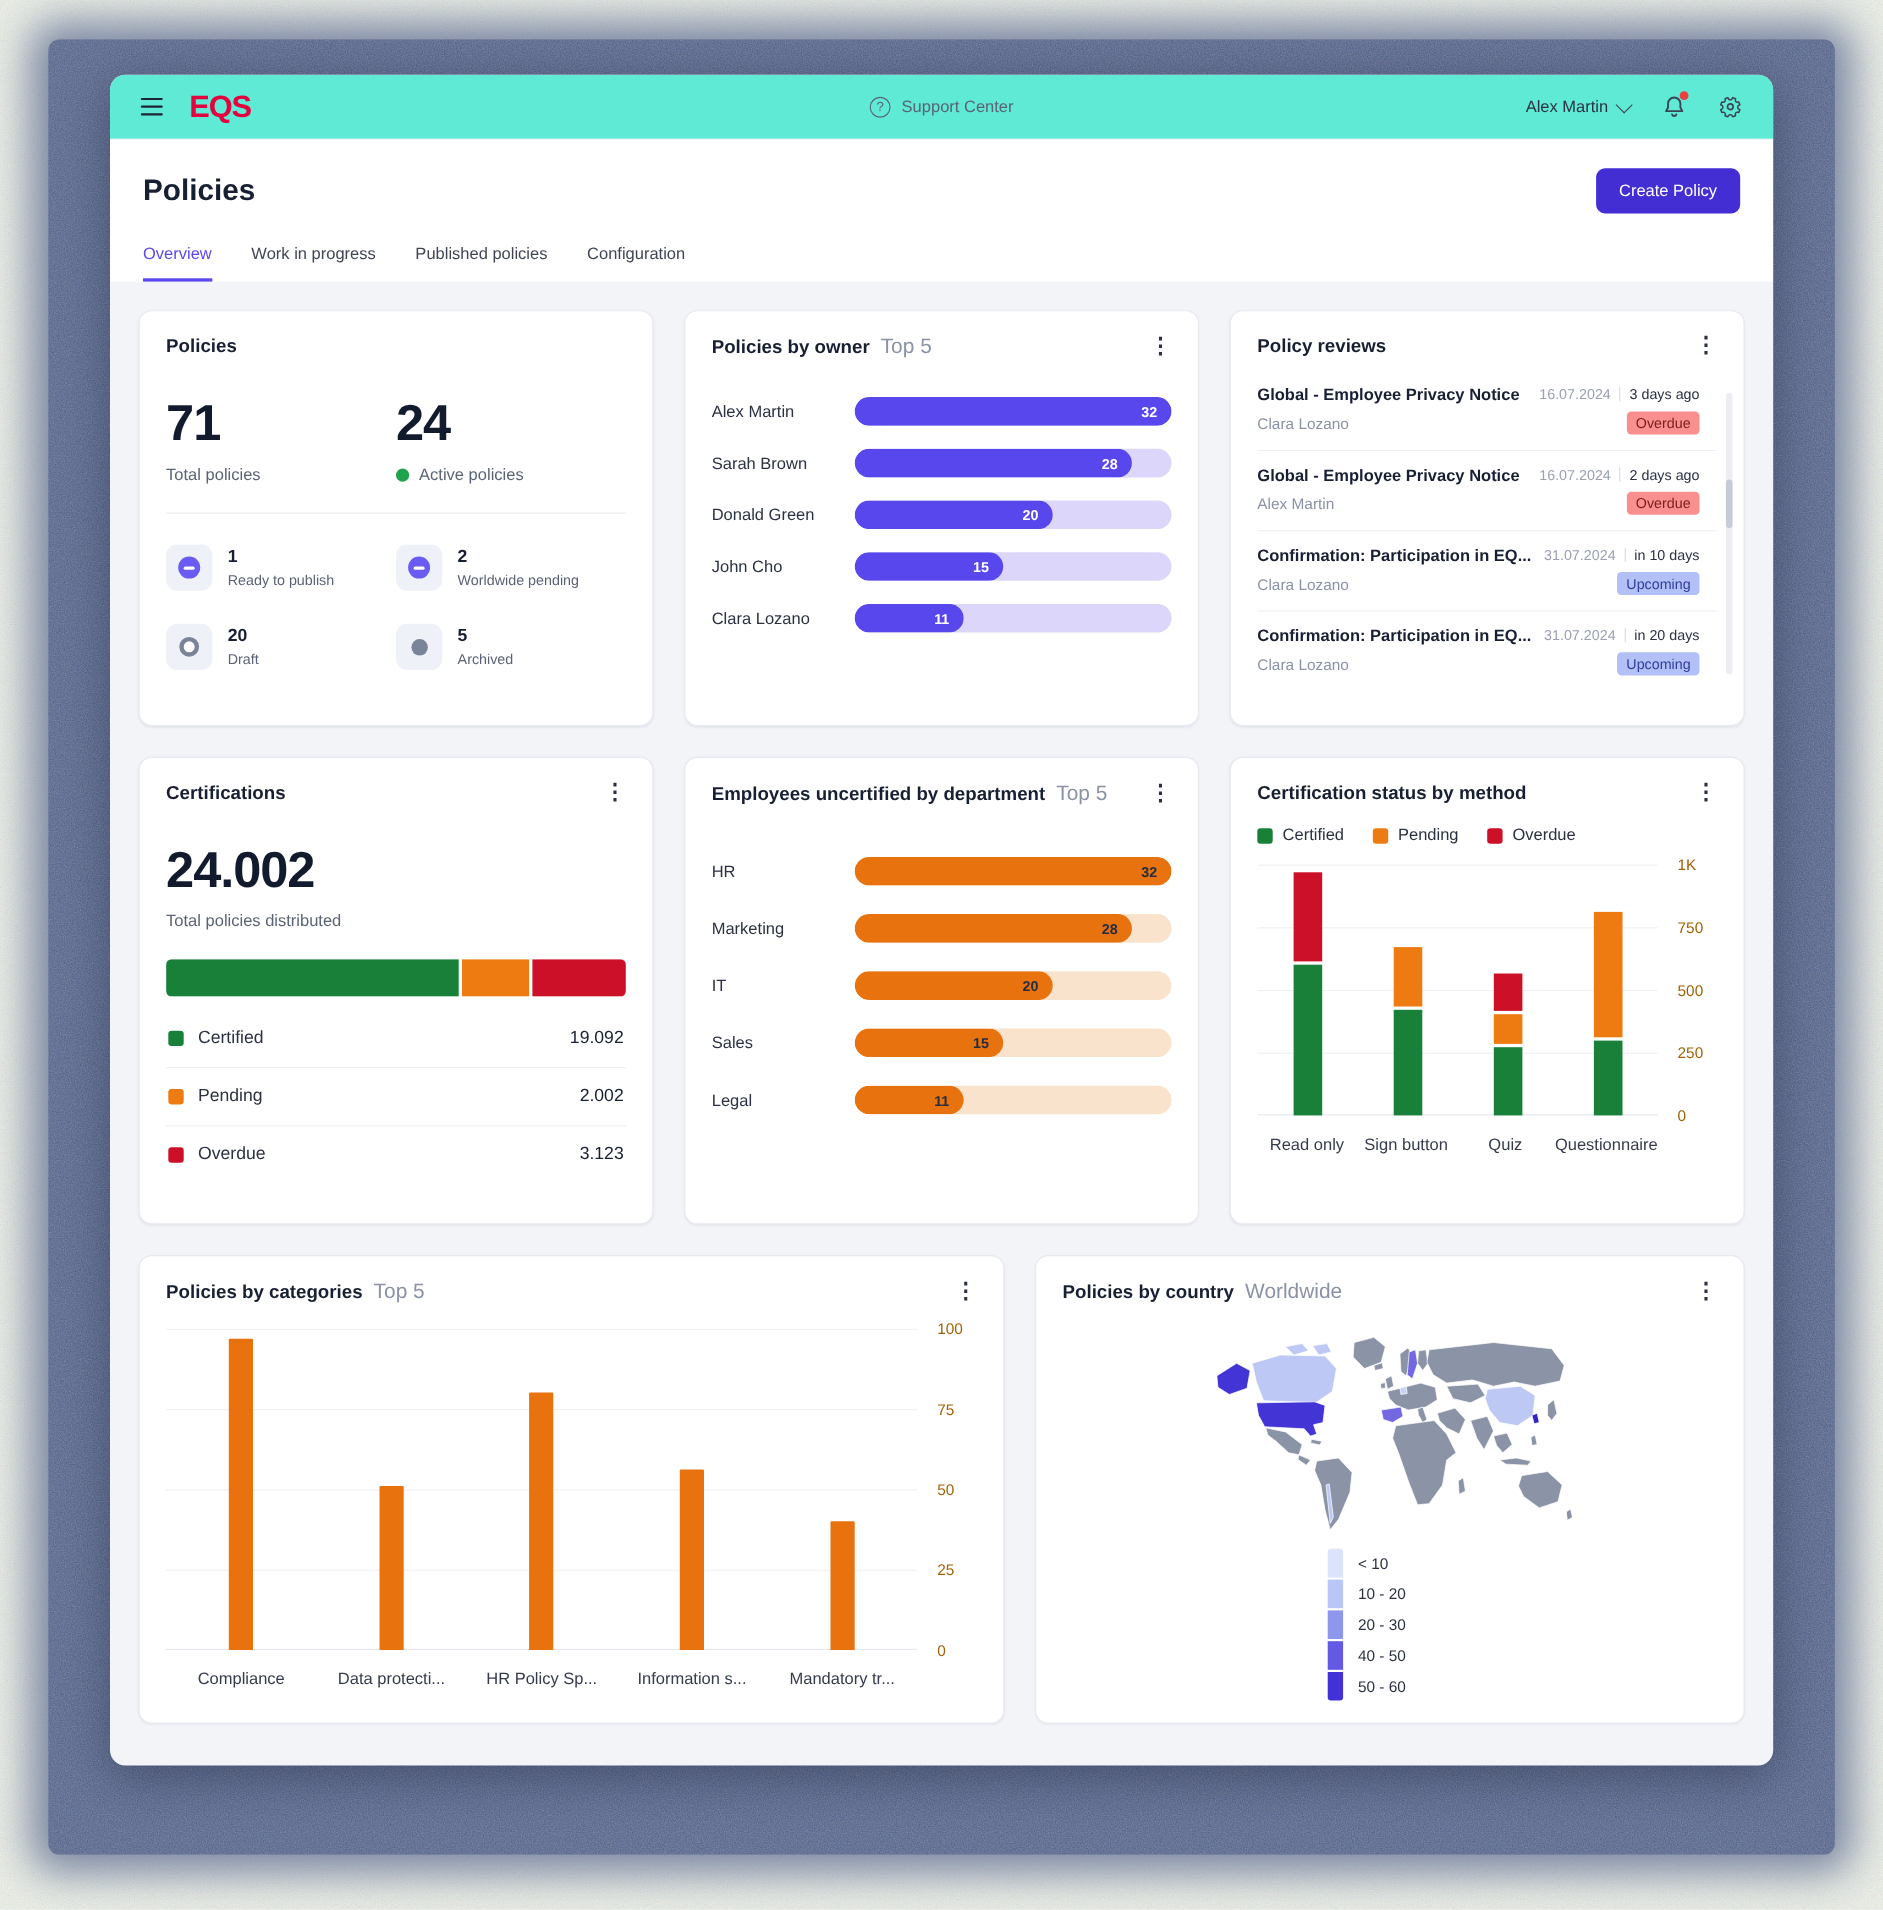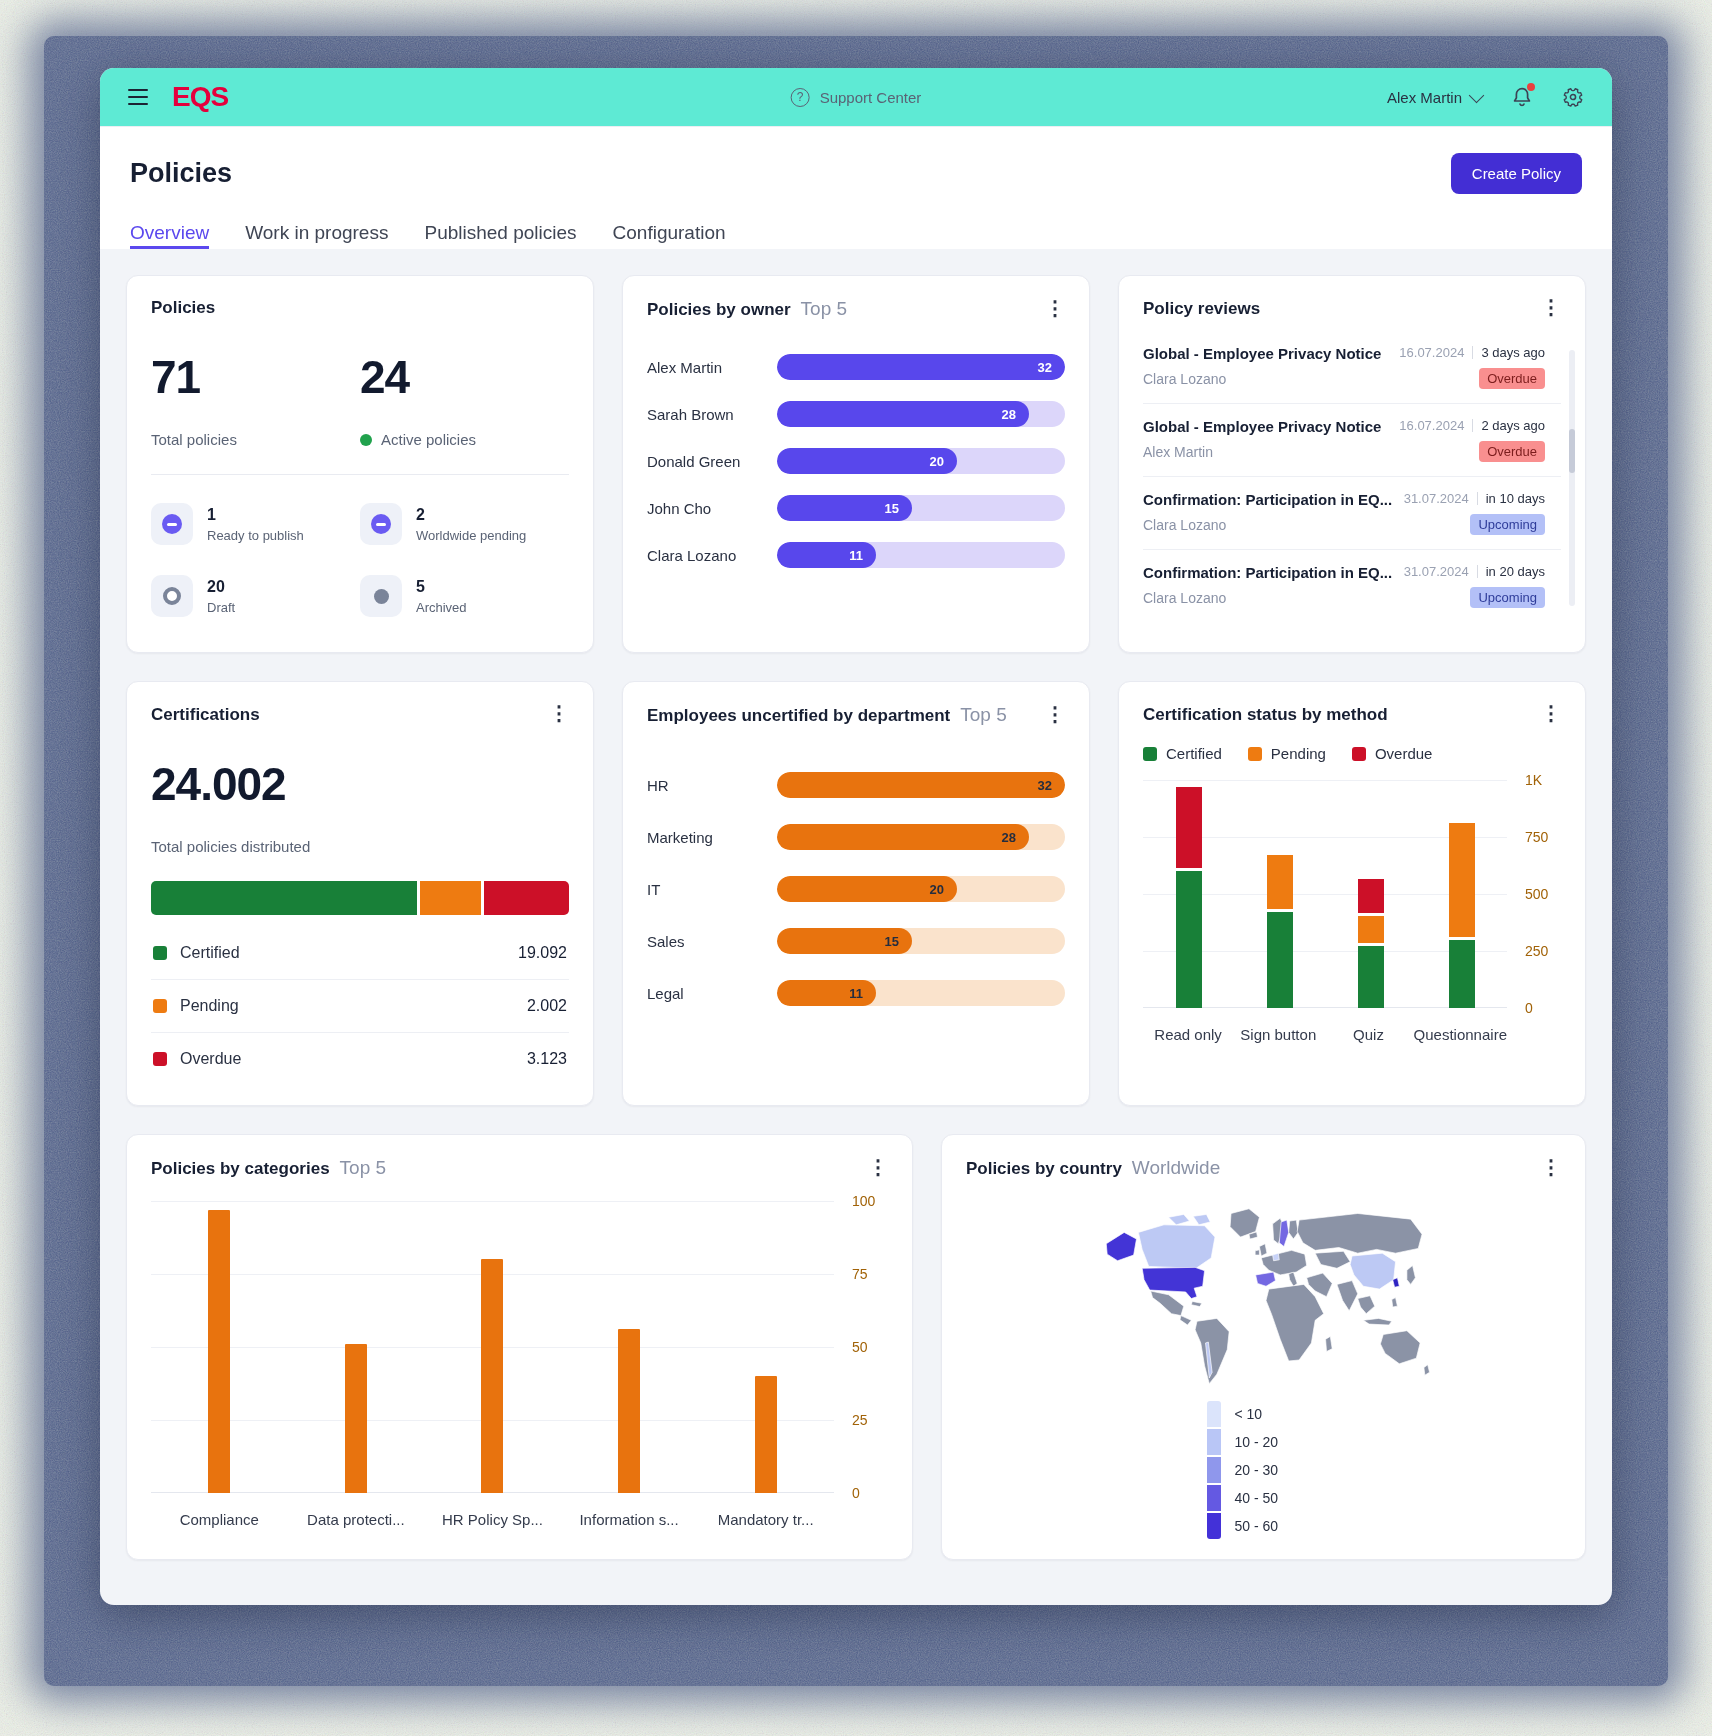--- a/index.html
+++ b/index.html
@@ -29,36 +29,36 @@
   .user-area{margin-left:auto;display:flex;align-items:center;gap:30px;}
   .username{font-size:15px;color:#2a3142;display:flex;align-items:center;gap:9px;cursor:pointer;}
   .icon-btn{position:relative;cursor:pointer;display:grid;place-items:center;}
   .notif-dot{position:absolute;top:-3px;right:-3px;width:8px;height:8px;border-radius:50%;background:#e8403f;}
   
   .pagehead{background:#fff;padding:26px 30px 0 30px;border-top:1px solid #eceef3;}
   .title-row{display:flex;justify-content:space-between;align-items:center;}
   .page-title{font-size:27px;font-weight:700;color:#171f33;margin:0;}
   .create-btn{background:#432ed4;color:#fff;font-size:15px;padding:12px 21px;border-radius:8px;border:none;cursor:pointer;font-family:inherit;}
   .tabs{display:flex;gap:36px;margin-top:28px;}
-  .tab{font-size:19px;color:#3f4554;padding-bottom:2px;cursor:pointer;}
+  .tab{font-size:15px;color:#3f4554;padding-bottom:14px;cursor:pointer;}
   .tab.active{color:#5b48ee;border-bottom:3px solid #5b48ee;}
   
   .content{padding:26px 26px 40px 26px;display:flex;flex-direction:column;gap:28px;}
   .grid3{display:grid;grid-template-columns:1fr 1fr 1fr;gap:28px;}
   .grid2{display:grid;grid-template-columns:1.22fr 1fr;gap:28px;}
   .card{background:#fff;border:1px solid #e8eaf1;border-radius:12px;padding:22px 24px;box-shadow:0 1px 2px rgba(16,24,40,.05);position:relative;box-sizing:border-box;overflow:hidden;}
   .h378{height:378px;} .h425{height:425px;} .h426{height:426px;}
   .card-head{display:flex;align-items:baseline;gap:10px;}
   .card-title{font-size:17px;font-weight:700;color:#171f33;}
   .card-sub{font-size:19px;color:#8a92a6;}
   .kebab{margin-left:auto;color:#2a3142;font-size:20px;line-height:.9;cursor:pointer;font-weight:700;}
   
   .stat-row{display:grid;grid-template-columns:1fr 1fr;margin-top:32px;}
   .big-num{font-size:46px;font-weight:700;color:#121a2e;letter-spacing:-1px;}
-  .big-label{font-size:15px;color:#5a6375;margin-top:27px;display:flex;align-items:center;gap:9px;}
+  .big-label{font-size:15px;color:#5a6375;margin-top:12px;display:flex;align-items:center;gap:9px;}
   .dot-green{width:12px;height:12px;border-radius:50%;}
   .hdiv{border:none;border-top:1px solid #e9ebf1;margin:26px 0 28px 0;}
   .mini-grid{display:grid;grid-template-columns:1fr 1fr;row-gap:30px;}
   .mini{display:flex;gap:14px;align-items:center;}
   .chip{width:42px;height:42px;border-radius:10px;background:#eef1f8;display:grid;place-items:center;flex:none;}
   .ic-minus{width:20px;height:20px;border-radius:50%;background:#6a5bf2;position:relative;}
   .ic-minus:after{content:"";position:absolute;left:5px;top:8.5px;width:10px;height:3.5px;border-radius:2px;background:#fff;}
   .ic-ring{width:18px;height:18px;border-radius:50%;border:4px solid #7a8499;background:#fff;box-sizing:border-box;}
   .ic-solid{width:15px;height:15px;border-radius:50%;background:#7a8499;}
   .mini-num{font-size:16px;font-weight:700;color:#171f33;}

